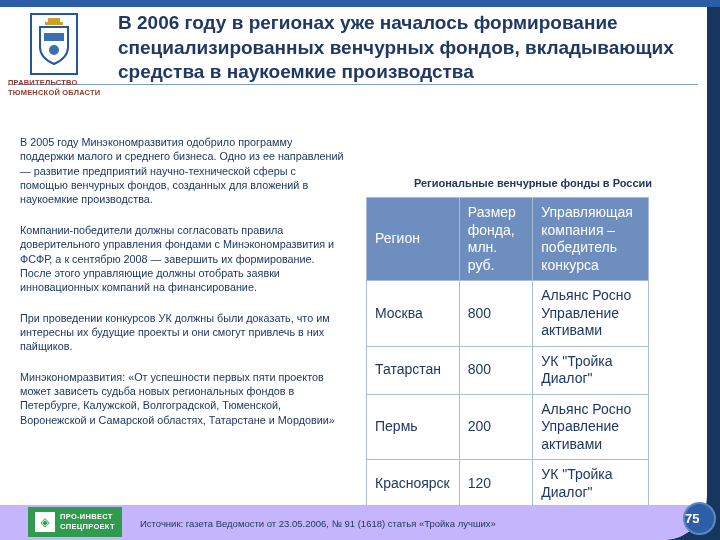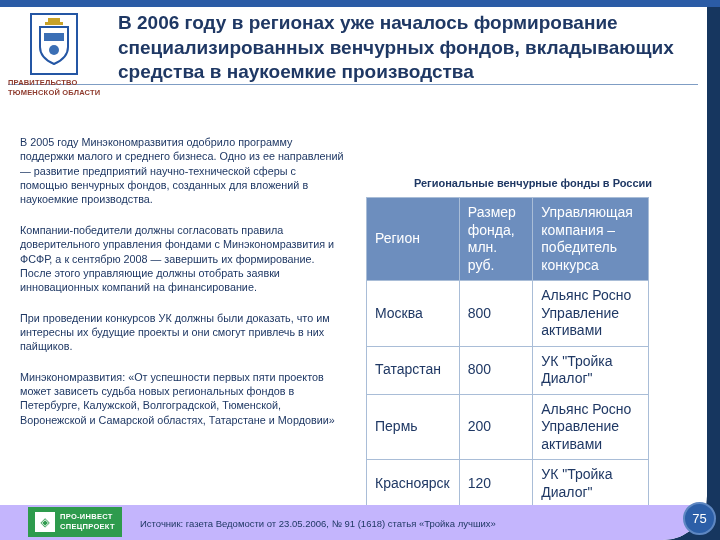--- a/index.html
+++ b/index.html
@@ -88,22 +88,22 @@
     letter-spacing: 0.3px;
   }
   .source {
     position: absolute; left: 140px; bottom: 11px;
     color: #1F3864; font-size: 9.5px;
   }
   .page-circle {
     position: absolute; right: 4px; bottom: 5px; width: 33px; height: 33px;
     border-radius: 50%;
     background: #2C5FA8; border: 2px solid #5E87C2;
-    color: #fff; font-size: 13px; font-weight: normal;
-    display: flex; align-items: center; justify-content: center;
+    color: #fff; font-size: 13px; font-weight: bold;
+    display: flex; align-items: center; justify-content: flex-start;
     z-index: 6;
   }
 </style>
 </head>
 <body>
 
 <div class="top-strip"></div>
 
 <div class="content">
 

